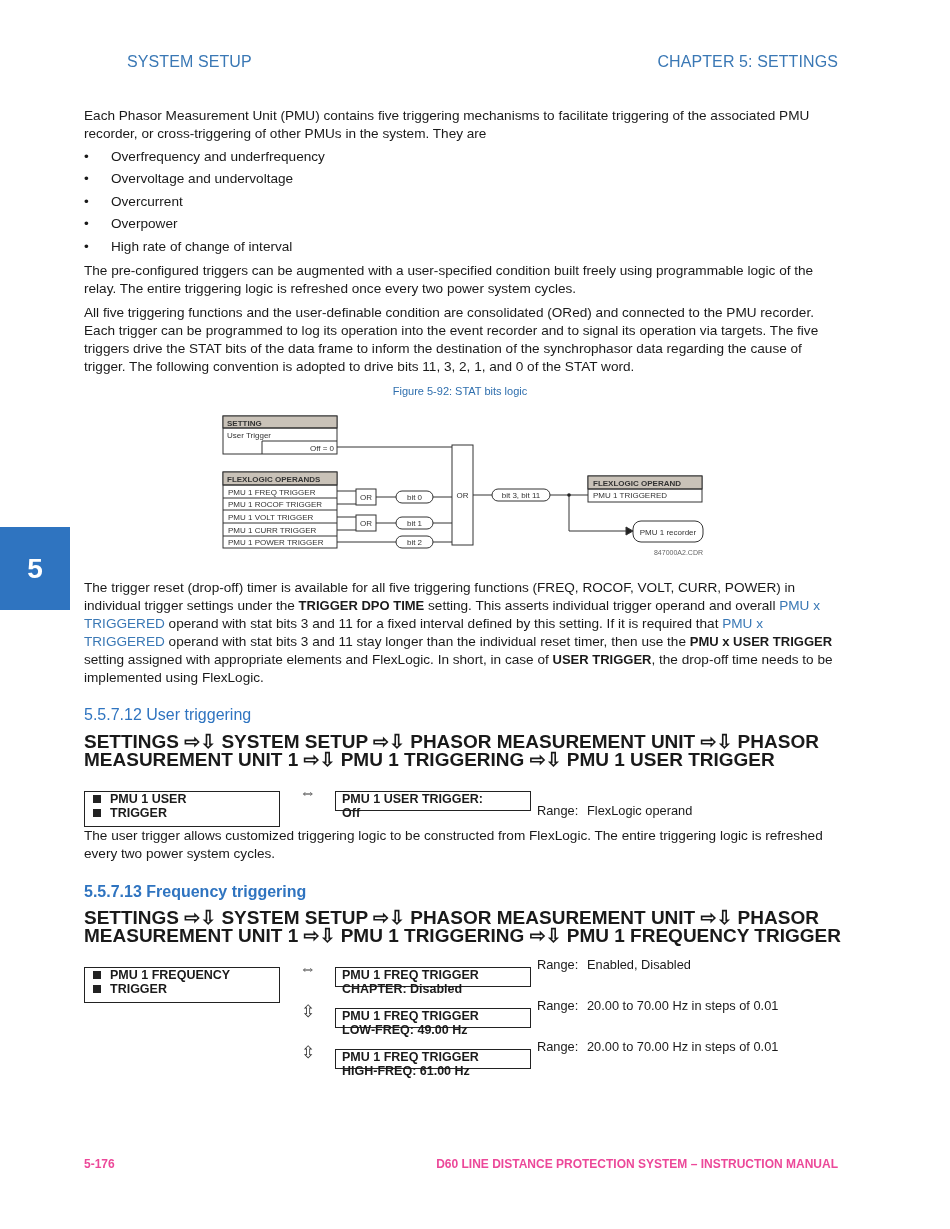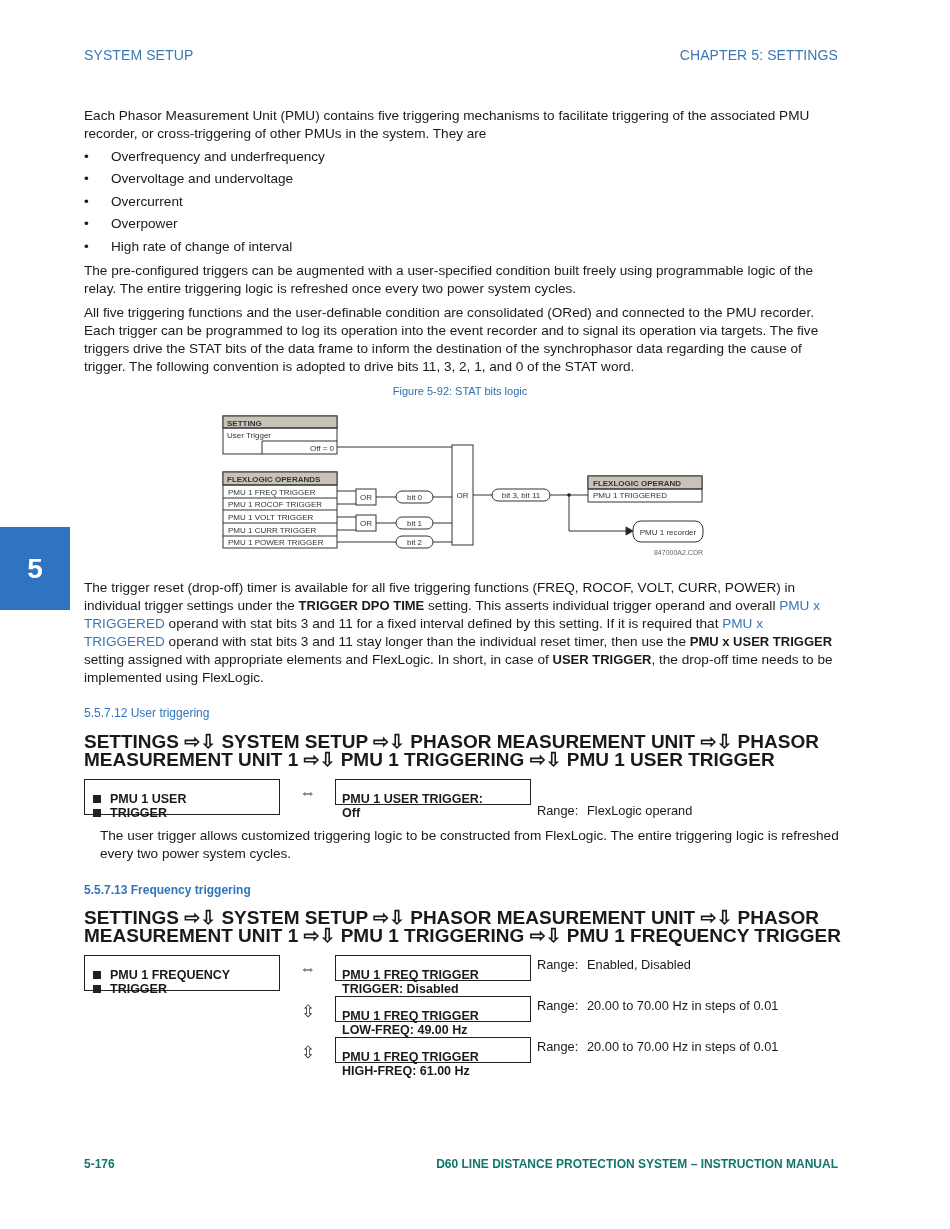--- a/index.html
+++ b/index.html
@@ -1,40 +1,40 @@
 <!DOCTYPE html>
 <html><head>
 <meta charset="utf-8">
 <style>
   html, body { margin: 0; padding: 0; background: #ffffff; }
   body {
     width: 950px; height: 1229px; position: relative; overflow: hidden;
     font-family: "Liberation Sans", sans-serif; color: #1a1a1a;
   }
-  .hdr { position: absolute; top: 47px; font-size: 14px; color: #3a78b5; letter-spacing: 0.1px; }
+  .hdr { position: absolute; top: 53px; font-size: 16px; color: #3a78b5; letter-spacing: 0.1px; margin-left: 43px; }
   .hdr-left { left: 84px; }
   .hdr-right { right: 112px; }
-  .ftr { position: absolute; top: 1157px; font-size: 12px; color: #0f766e; font-weight: bold; }
+  .ftr { position: absolute; top: 1157px; font-size: 12px; color: #ec4899; font-weight: bold; }
   .ftr-left { left: 84px; }
   .ftr-right { right: 112px; }
   .tab5 {
     position: absolute; left: 0; top: 527px; width: 70px; height: 83px;
     background: #2f74c0; color: #fff; font-weight: bold; font-size: 28px;
     display: flex; align-items: center; justify-content: center;
   }
   .blk { position: absolute; left: 84px; width: 756px; font-size: 13.6px; line-height: 18px; }
   .bullets { position: absolute; left: 84px; width: 754px; font-size: 13.6px; }
   .bullet { display: flex; height: 22.5px; align-items: center; }
   .bullet .dot { width: 27px; }
   .fig-caption { position: absolute; left: 0; width: 920px; top: 385px; text-align: center; color: #2f6fae; font-size: 11px; }
-  .sec-title { position: absolute; left: 84px; color: #2f74c0; font-size: 12px; }
+  .sec-title { position: absolute; left: 84px; color: #2f74c0; font-size: 16px; }
   .path { position: absolute; left: 84px; width: 760px; font-size: 19px; line-height: 18px; font-weight: bold; }
   .link { color: #3a78b5; }
   .sc { font-size: 13px; font-weight: bold; }
-  .lcd { position: absolute; border: 1.5px solid #222; font-size: 12.5px; line-height: 14px; padding: 12px 6px; box-sizing: border-box; font-weight: bold; }
+  .lcd { position: absolute; border: 1.5px solid #222; font-size: 12.5px; line-height: 14px; padding: 0 6px; box-sizing: border-box; font-weight: bold; margin-top: 12px; }
   .menu-box { left: 84px; width: 196px; height: 36px; }
   .menu-box .row { display: flex; align-items: center; }
   .menu-box .sq { width: 8px; height: 8px; background: #222; margin-right: 9px; margin-left: 2px; }
   .set-box { left: 335px; width: 196px; height: 20px; }
   .arrow { position: absolute; left: 298px; font-size: 17px; color: #333; width: 20px; text-align: center; }
   .range { position: absolute; left: 537px; font-size: 12.8px; }
   .range .lbl { display: inline-block; width: 50px; }
   svg text { font-family: "Liberation Sans", sans-serif; }
 </style>
 </head>
@@ -163,40 +163,40 @@
       <span>TRIGGER</span>
     </div>
 </div>
 <div class="arrow" style="top:783px;">⇔</div>
 <div class="lcd set-box" style="top:779px;">
   <div>PMU 1 USER TRIGGER:</div>
   <div>Off</div>
 </div>
 <div class="range" style="top:803px;"><span class="lbl">Range:</span><span>FlexLogic operand</span></div>
 
-<div class="blk" style="top:827px;margin-left:16px;">The user trigger allows customized triggering logic to be constructed from FlexLogic. The entire triggering logic is refreshed every two power system cycles.</div>
+<div class="blk" style="top:827px;">The user trigger allows customized triggering logic to be constructed from FlexLogic. The entire triggering logic is refreshed every two power system cycles.</div>
 
 <div class="sec-title" style="top:883px;font-weight:bold;">5.5.7.13  Frequency triggering</div>
 <div class="path" style="top:909px;">SETTINGS ⇨⇩ SYSTEM SETUP ⇨⇩ PHASOR MEASUREMENT UNIT ⇨⇩ PHASOR MEASUREMENT UNIT 1 ⇨⇩ PMU 1 TRIGGERING ⇨⇩ PMU 1 FREQUENCY TRIGGER</div>
 
 <div class="lcd menu-box" style="top:955px;">
   <div class="row">
       <span class="sq"></span>
       <span>PMU 1 FREQUENCY</span>
     </div>
   <div class="row">
       <span class="sq"></span>
       <span>TRIGGER</span>
     </div>
 </div>
 
 <div class="arrow" style="top:959px;">⇔</div>
 <div class="lcd set-box" style="top:955px;">
   <div>PMU 1 FREQ TRIGGER</div>
-  <div>TRIGGER: Disabled</div>
+  <div>CHAPTER: Disabled</div>
 </div>
 <div class="range" style="top:957px;"><span class="lbl">Range:</span><span>Enabled, Disabled</span></div>
 
 <div class="arrow" style="top:1001px;">⇳</div>
 <div class="lcd set-box" style="top:996px;">
   <div>PMU 1 FREQ TRIGGER</div>
   <div>LOW-FREQ: 49.00 Hz</div>
 </div>
 <div class="range" style="top:998px;"><span class="lbl">Range:</span><span>20.00 to 70.00 Hz in steps of 0.01</span></div>
 

